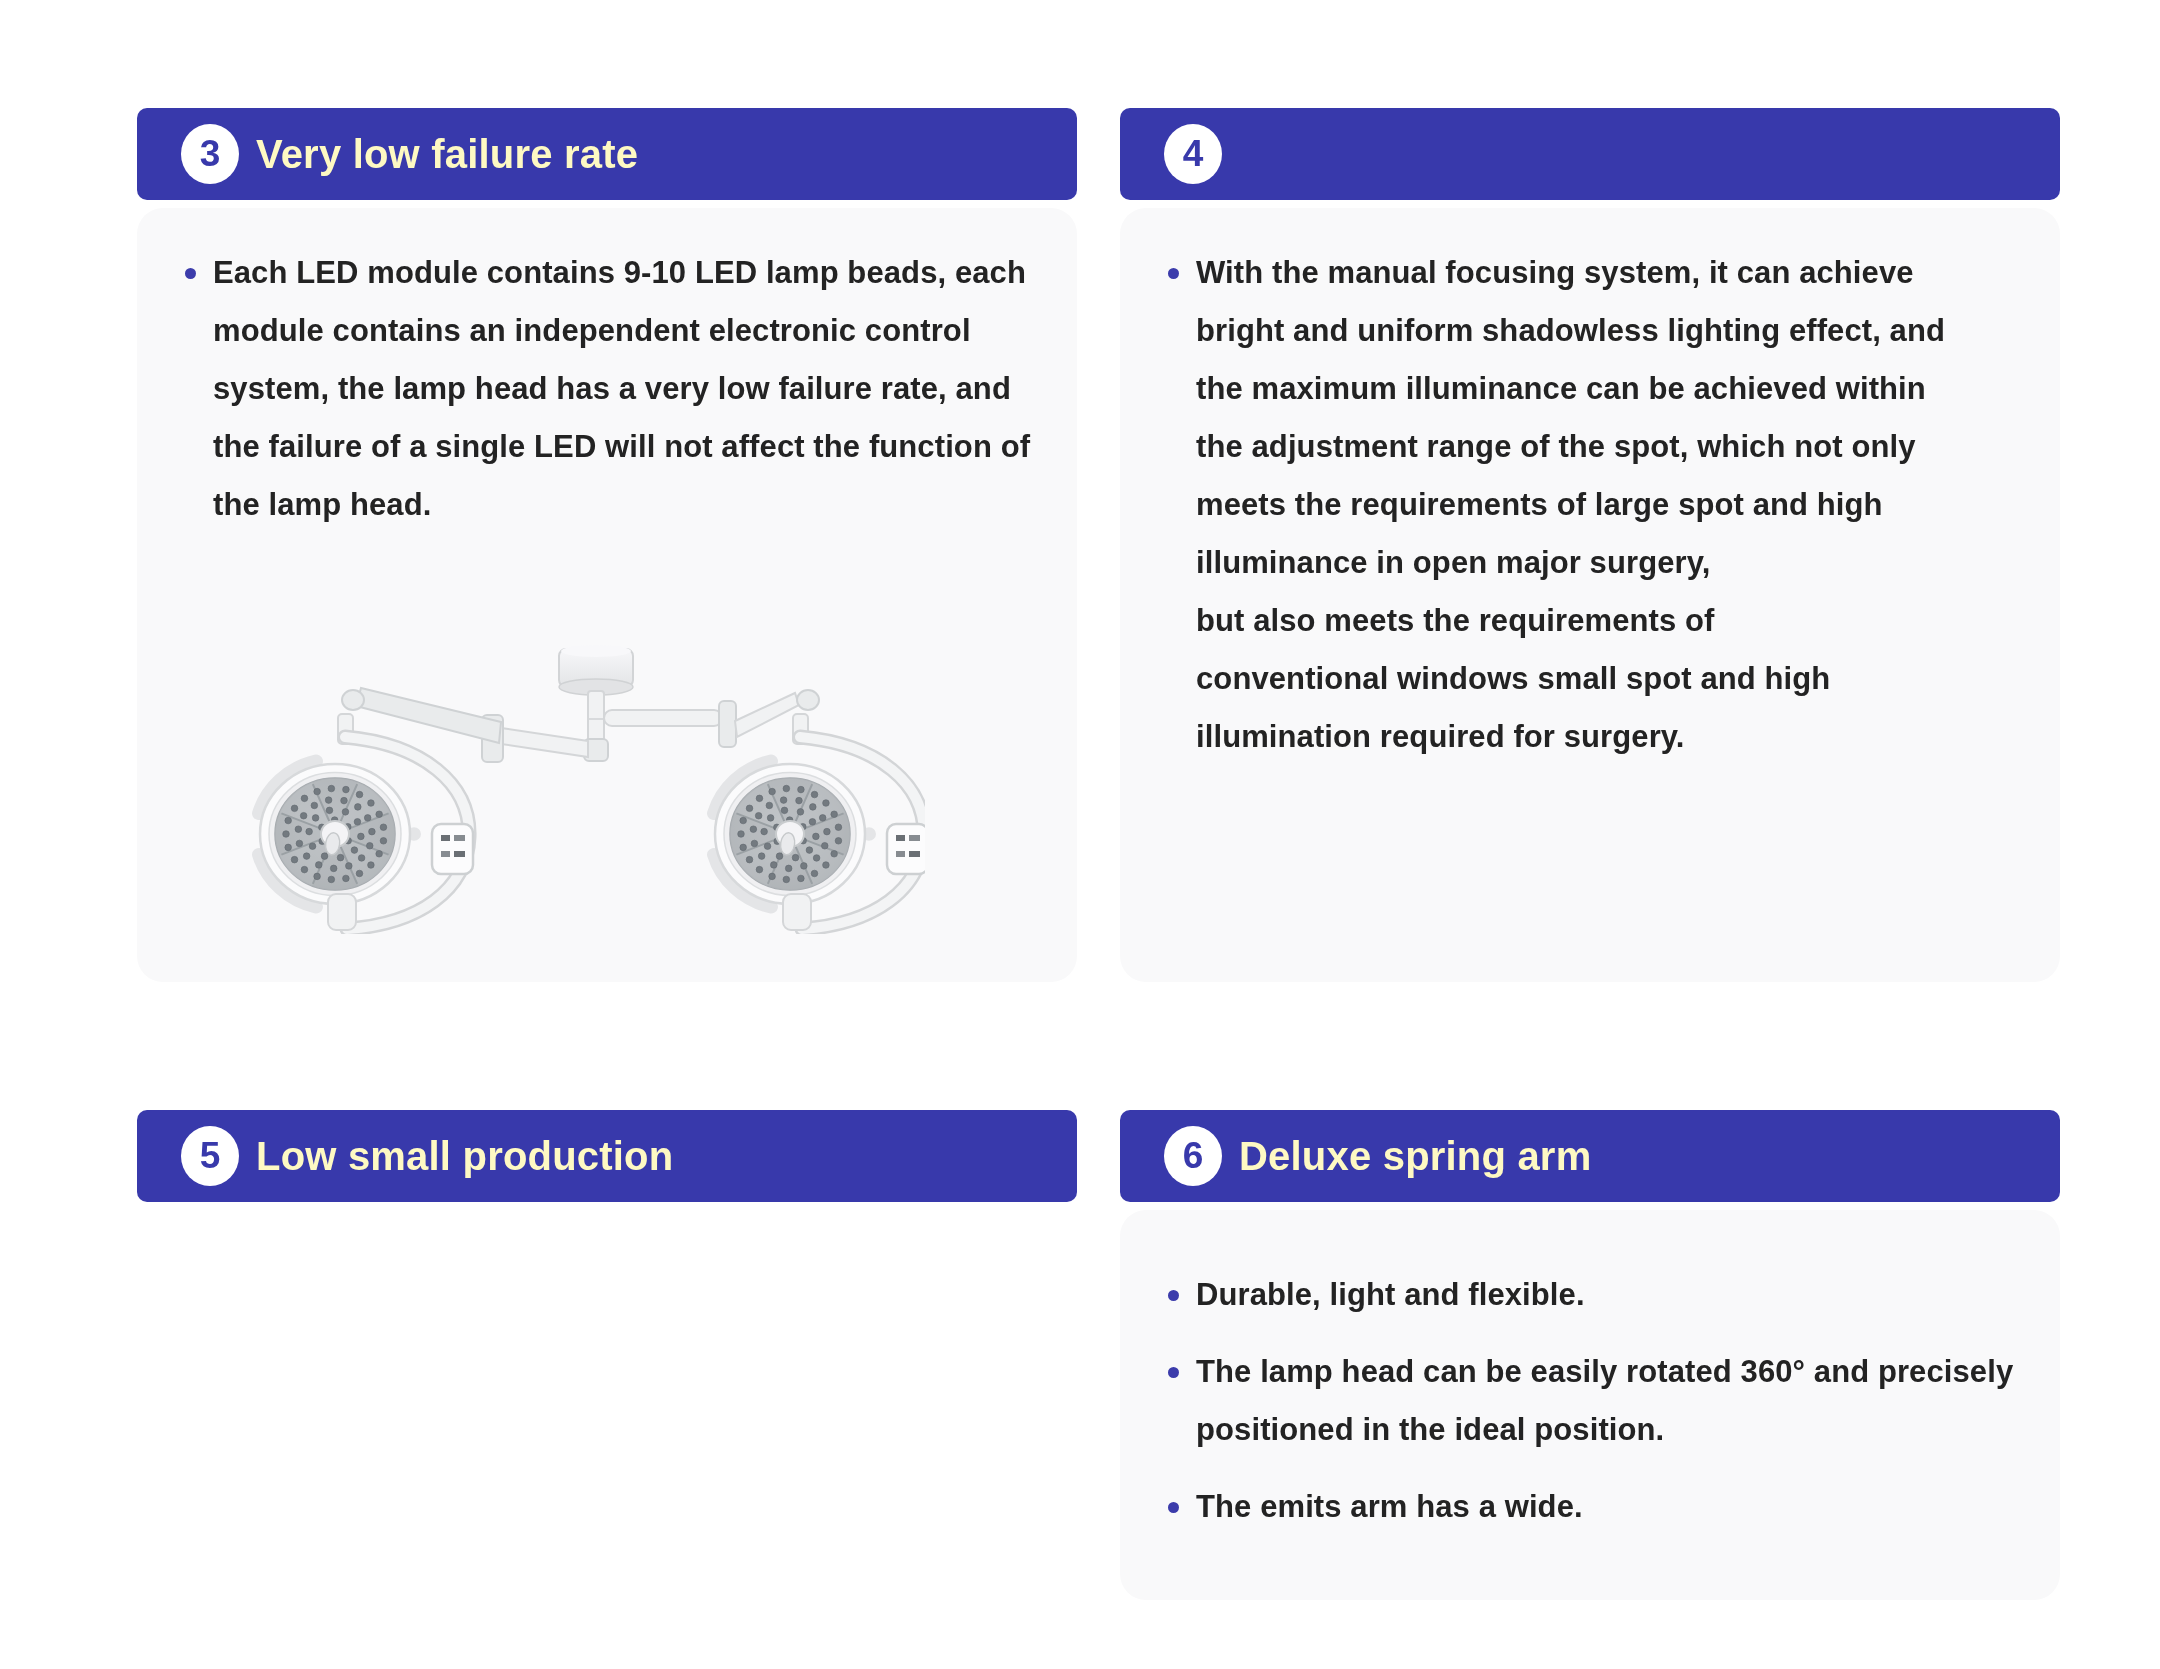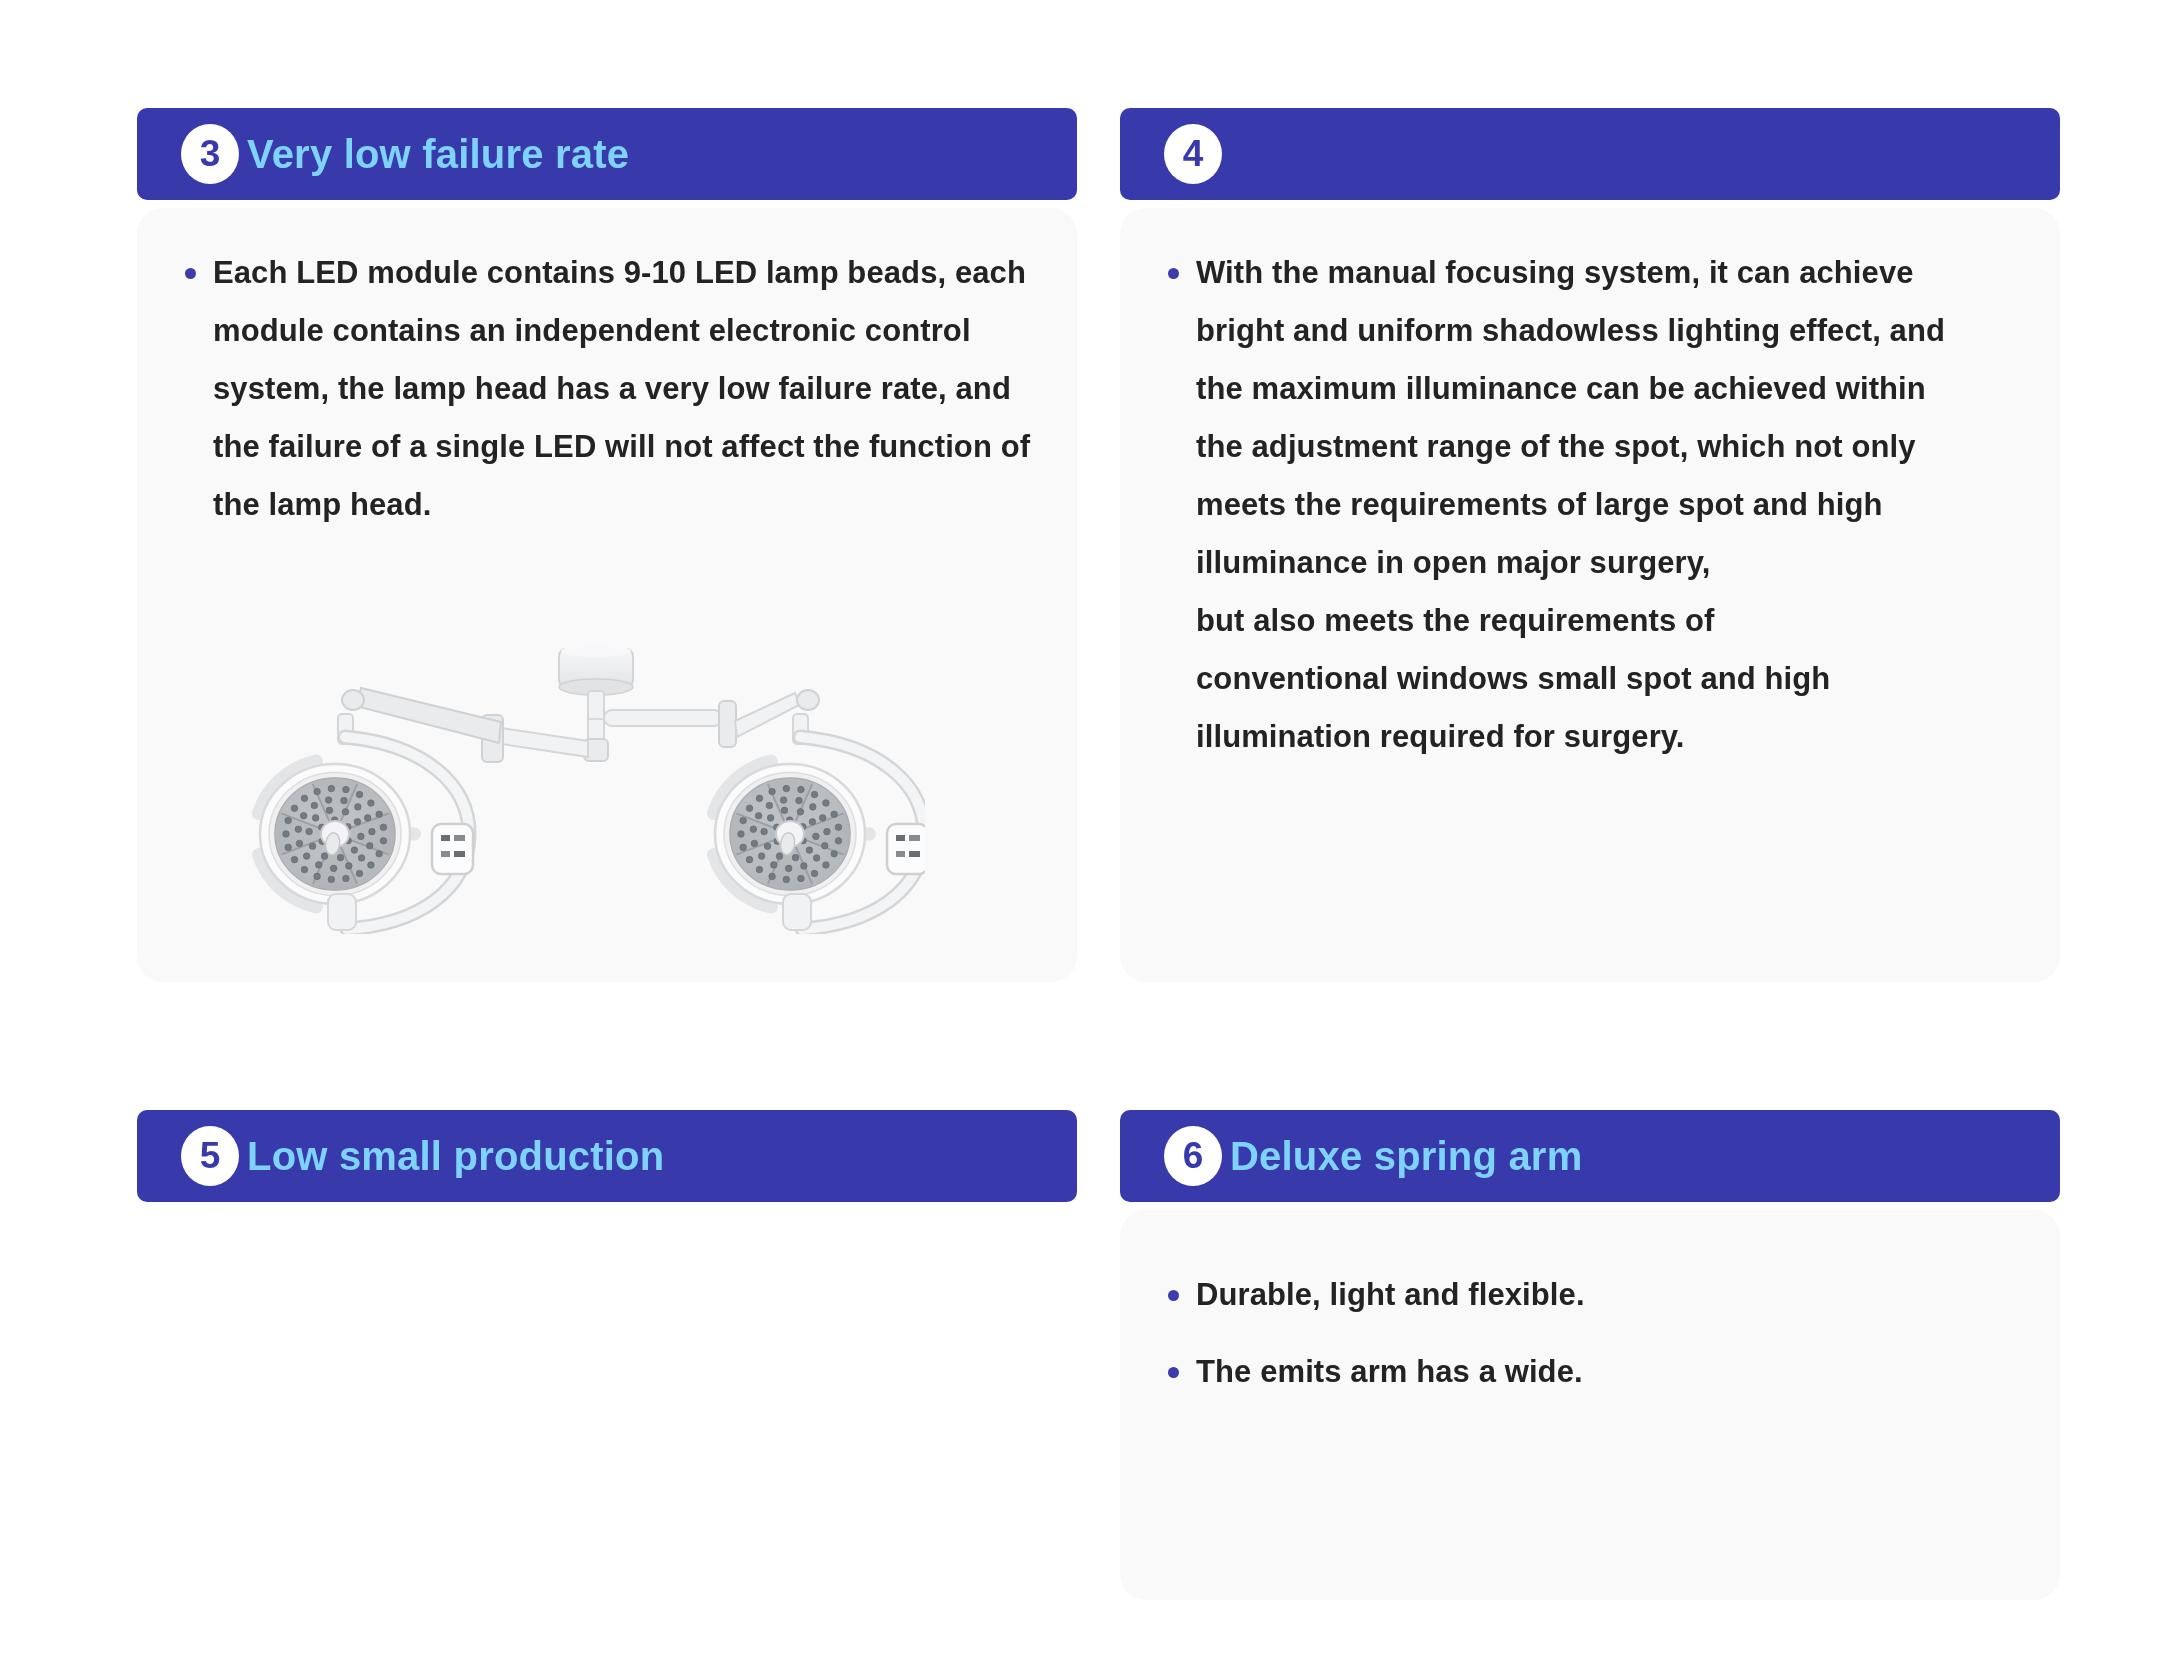--- a/index.html
+++ b/index.html
@@ -19,21 +19,21 @@
   .card-header {
     height:92px; background:#3839ab; border-radius:10px;
     display:flex; align-items:center; padding-left:44px;
   }
   .badge {
     width:58px; height:60px; border-radius:50%; background:#ffffff;
     color:#3839ab; font-size:37px; font-weight:700;
     display:flex; align-items:center; justify-content:center; flex:none;
   }
   .card-title {
-    color:#7dd3fc; font-size:40px; font-weight:600; margin-left:8px;
+    color:#fef9c3; font-size:40px; font-weight:600; margin-left:17px;
     letter-spacing:.2px; white-space:nowrap;
   }
   .card-body {
     background:#f9f9fa; border-radius:26px; margin-top:8px;
     padding:36px 36px 40px 48px;
   }
   #card3 .card-body, #card4 .card-body { height:774px; }
   #card5 .card-body, #card6 .card-body { height:390px; padding-top:56px; }
 
   ul.bullets { list-style:none; }
@@ -247,17 +247,22 @@
     <h2 class="card-title">Deluxe spring arm</h2>
   </header>
   <div class="card-body">
     <ul class="bullets">
       <li>
         <span class="dot"></span>
         <span class="btext">Durable, light and flexible.</span>
       </li>
       <li>
         <span class="dot"></span>
+        <span class="btext">The lamp head can be easily rotated 360° and precisely
+positioned in the ideal position.</span>
+      </li>
+      <li>
+        <span class="dot"></span>
         <span class="btext">The emits arm has a wide.</span>
       </li>
     </ul>
   </div>
 </section>
 
 </body></html>

